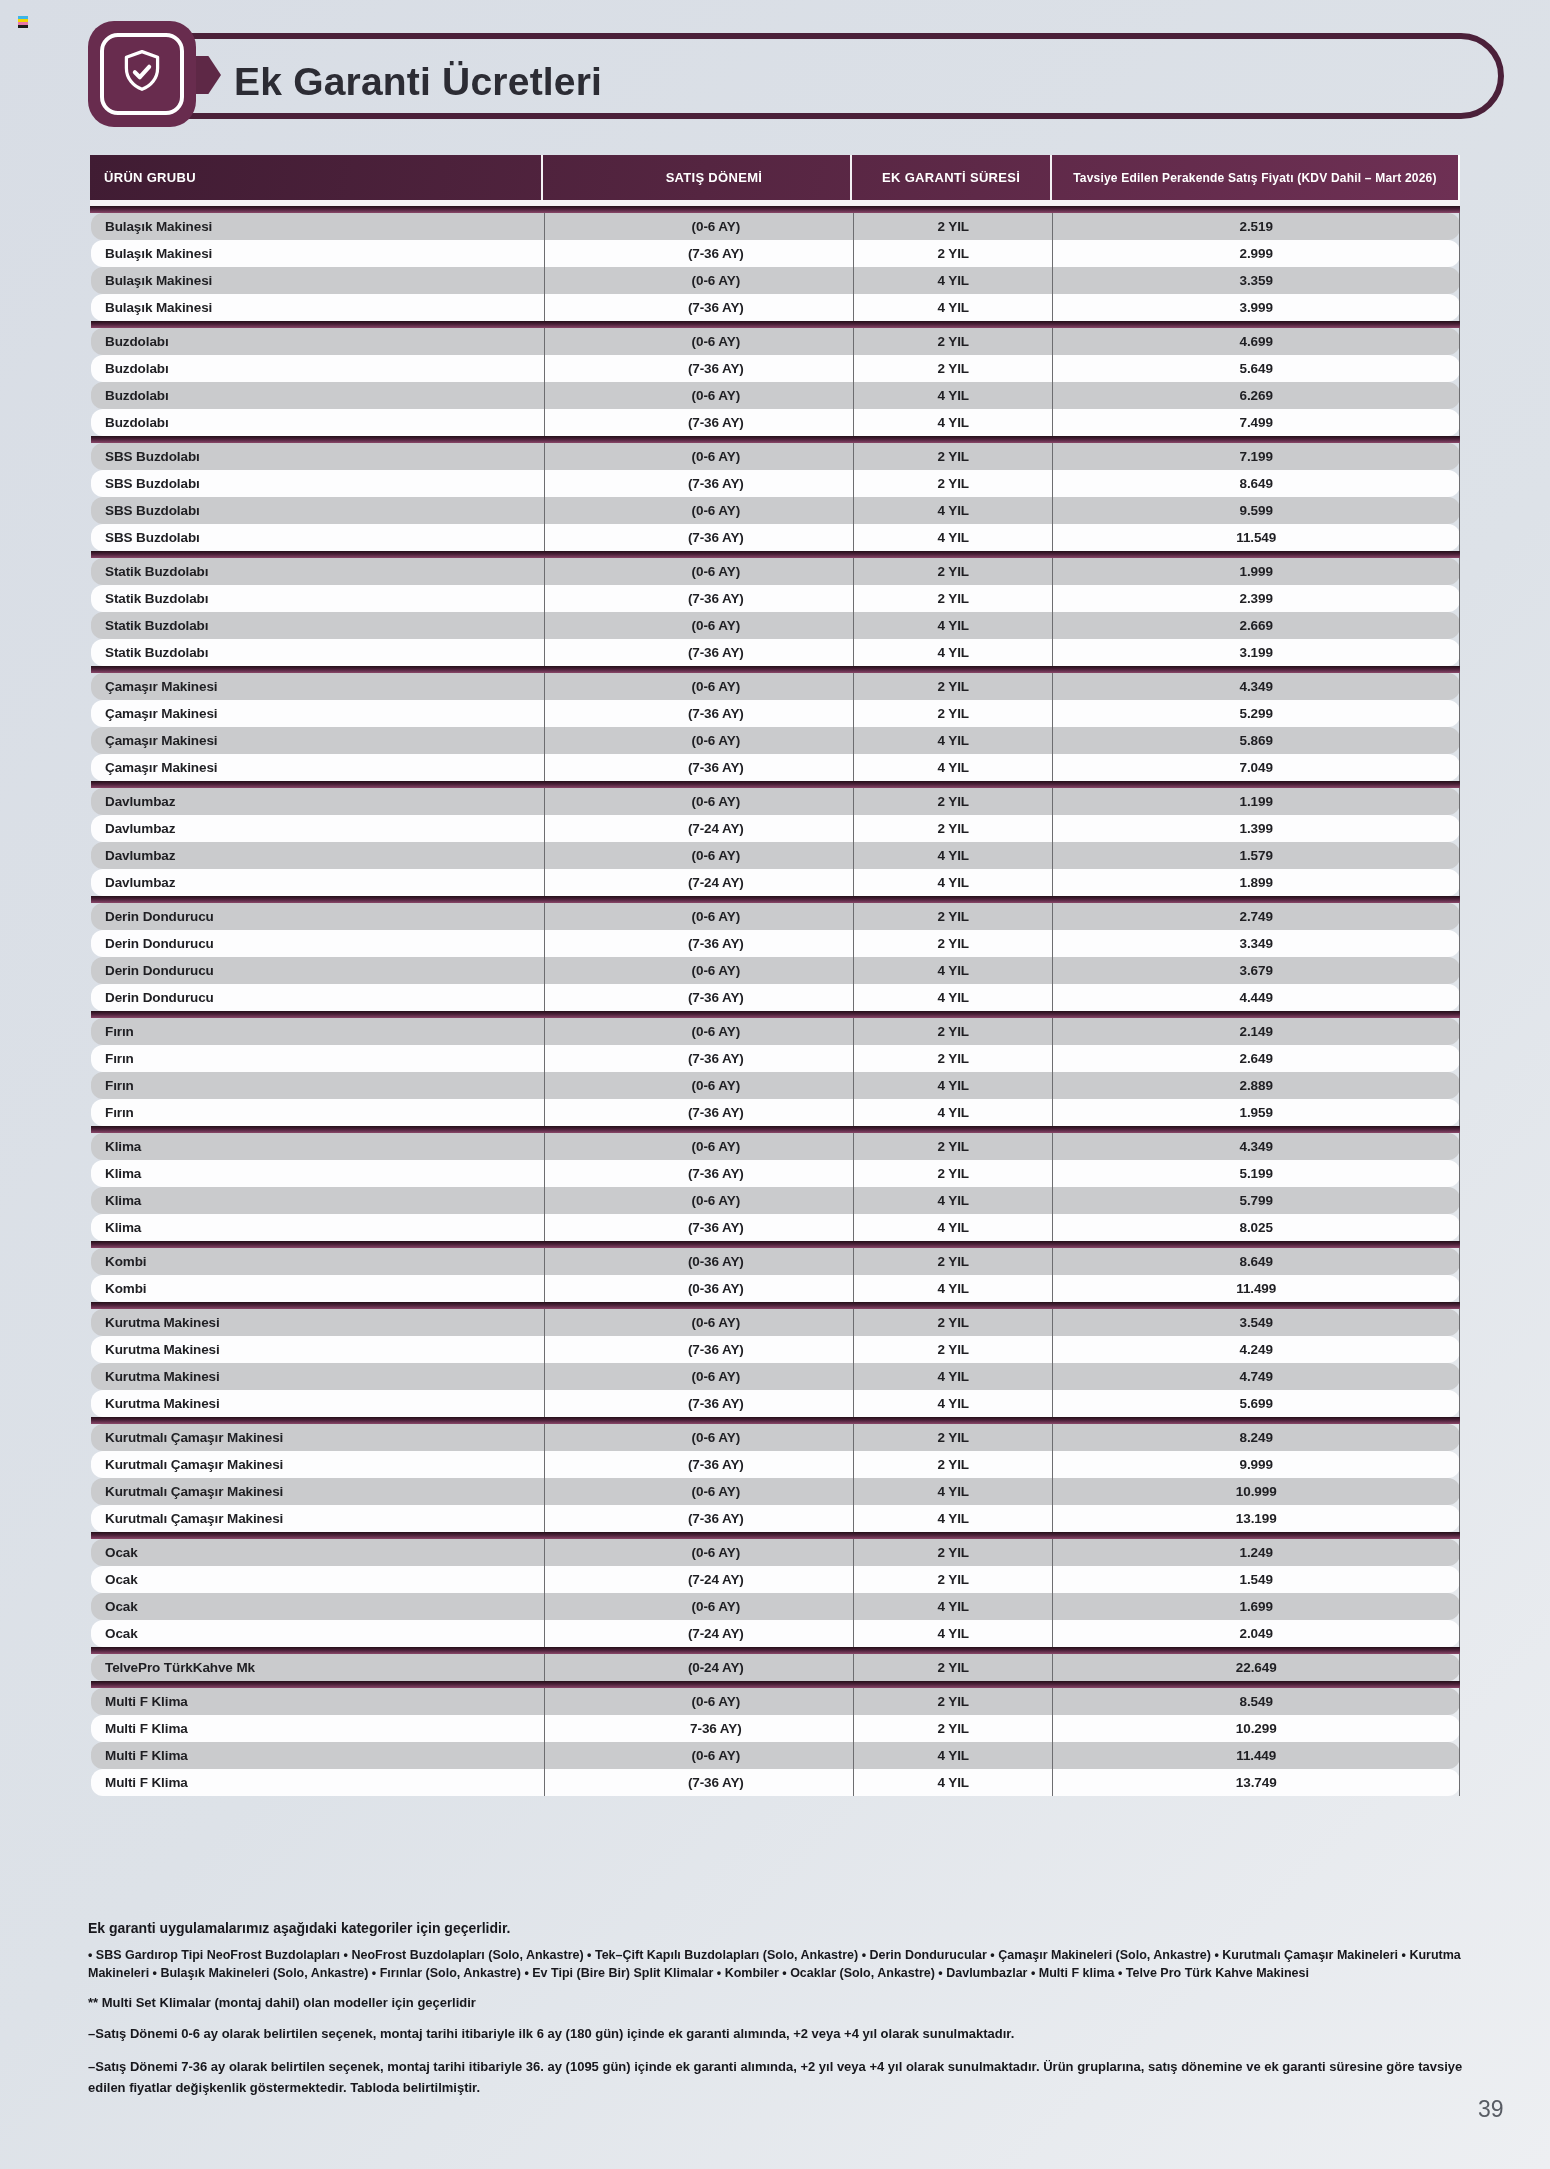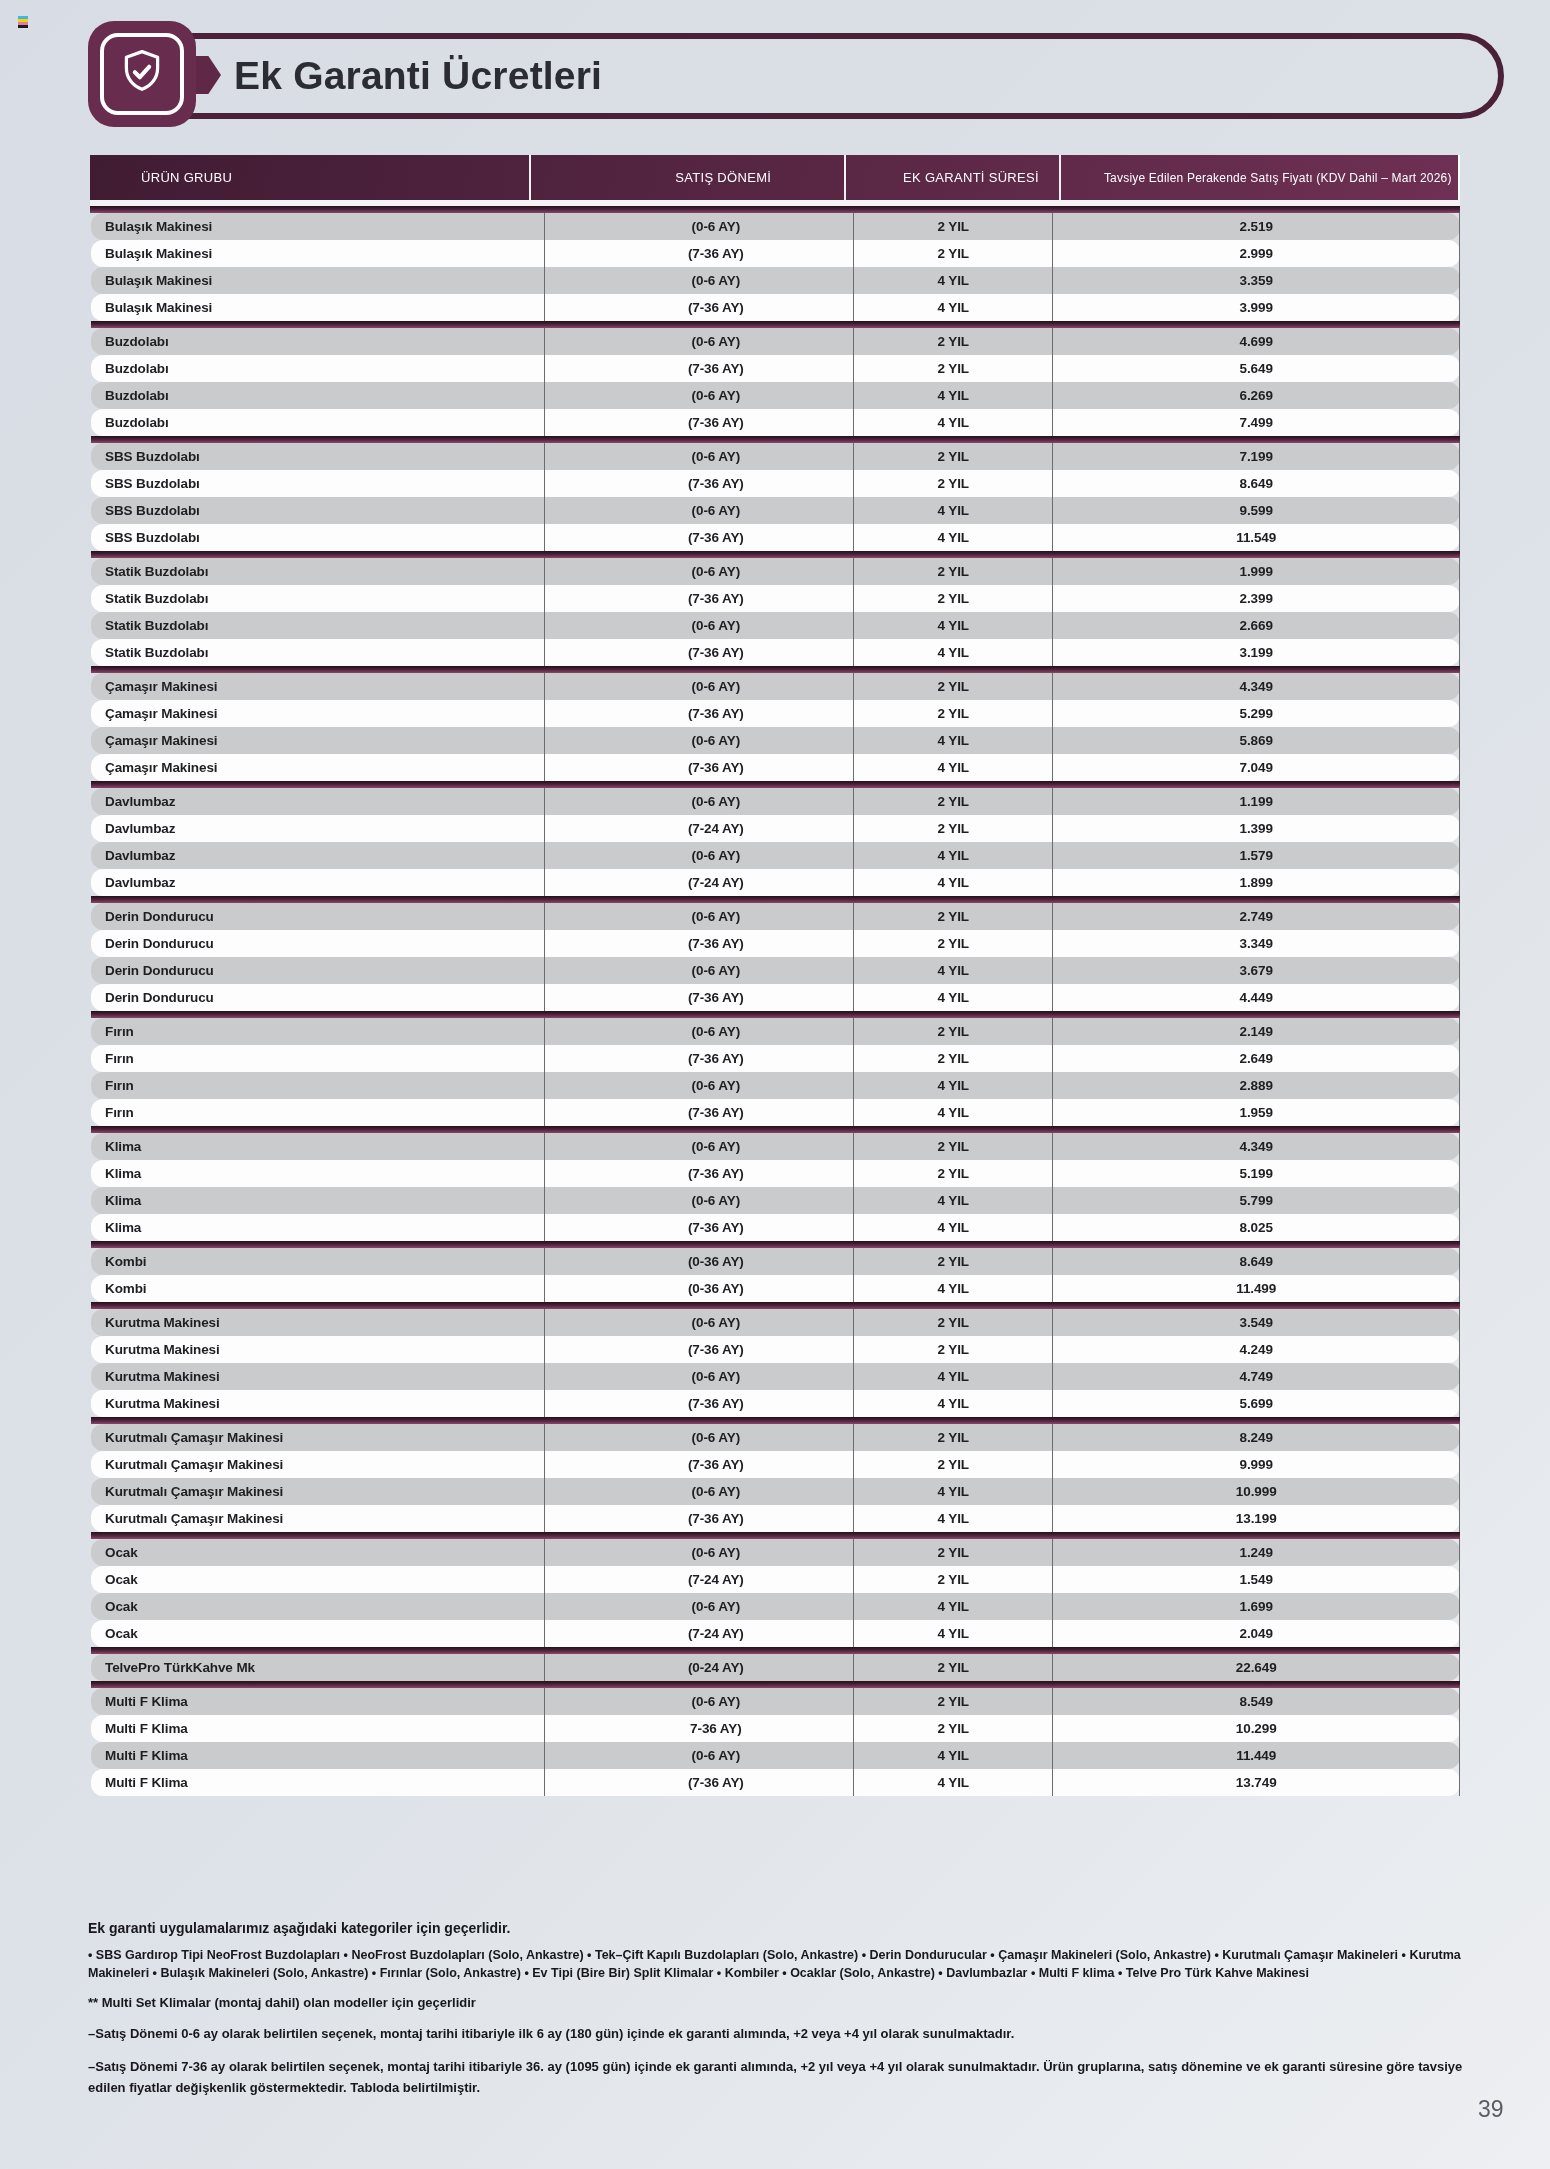--- a/index.html
+++ b/index.html
@@ -42,43 +42,42 @@
     display:flex; align-items:center; justify-content:center;
   }
   .badge-arrow {
     position:absolute; left:193px; top:56px;
     width:28px; height:38px;
     background:#5e2846;
     clip-path:polygon(0 0, 55% 0, 100% 50%, 55% 100%, 0 100%);
     z-index:2;
   }
   .page-title {
-    position:absolute; left:234px; top:33px; height:86px;
+    position:absolute; left:234px; top:39px; height:86px;
     display:flex; align-items:center;
     font-size:39px; font-weight:bold; color:#2c2c34;
     letter-spacing:0.2px;
     z-index:4;
   }
 
   
   .gtable {
     position:absolute; left:90px; top:155px; width:1370px;
     z-index:2;
   }
   .thead {
     display:flex; height:45px;
     background:linear-gradient(100deg,#401c33 0%,#552541 45%,#6e3054 100%);
     color:#ffffff;
     border-right:2px solid #ffffff;
   }
   .th {
     display:flex; align-items:center; justify-content:center;
-    font-weight:normal; font-size:13px; letter-spacing:0.3px;
+    font-weight:bold; font-size:13px; letter-spacing:0.3px;
     border-right:2px solid #f4f2f4;
-    margin-left:37px;
   }
   .th.c1 { justify-content:flex-start; padding-left:14px; }
   .th.c4 { font-size:12px; border-right:none; letter-spacing:0.2px; }
   .header-gap { height:6px; background:#f4f2f4; }
   .top-bar, .group-sep {
     height:7px;
     background:linear-gradient(180deg,#241019 0%,#4a2038 45%,#8a4769 100%);
   }
   .row { display:flex; height:27px;border-radius:12px; }
   .row.stripe { background:#cacbcd; }

